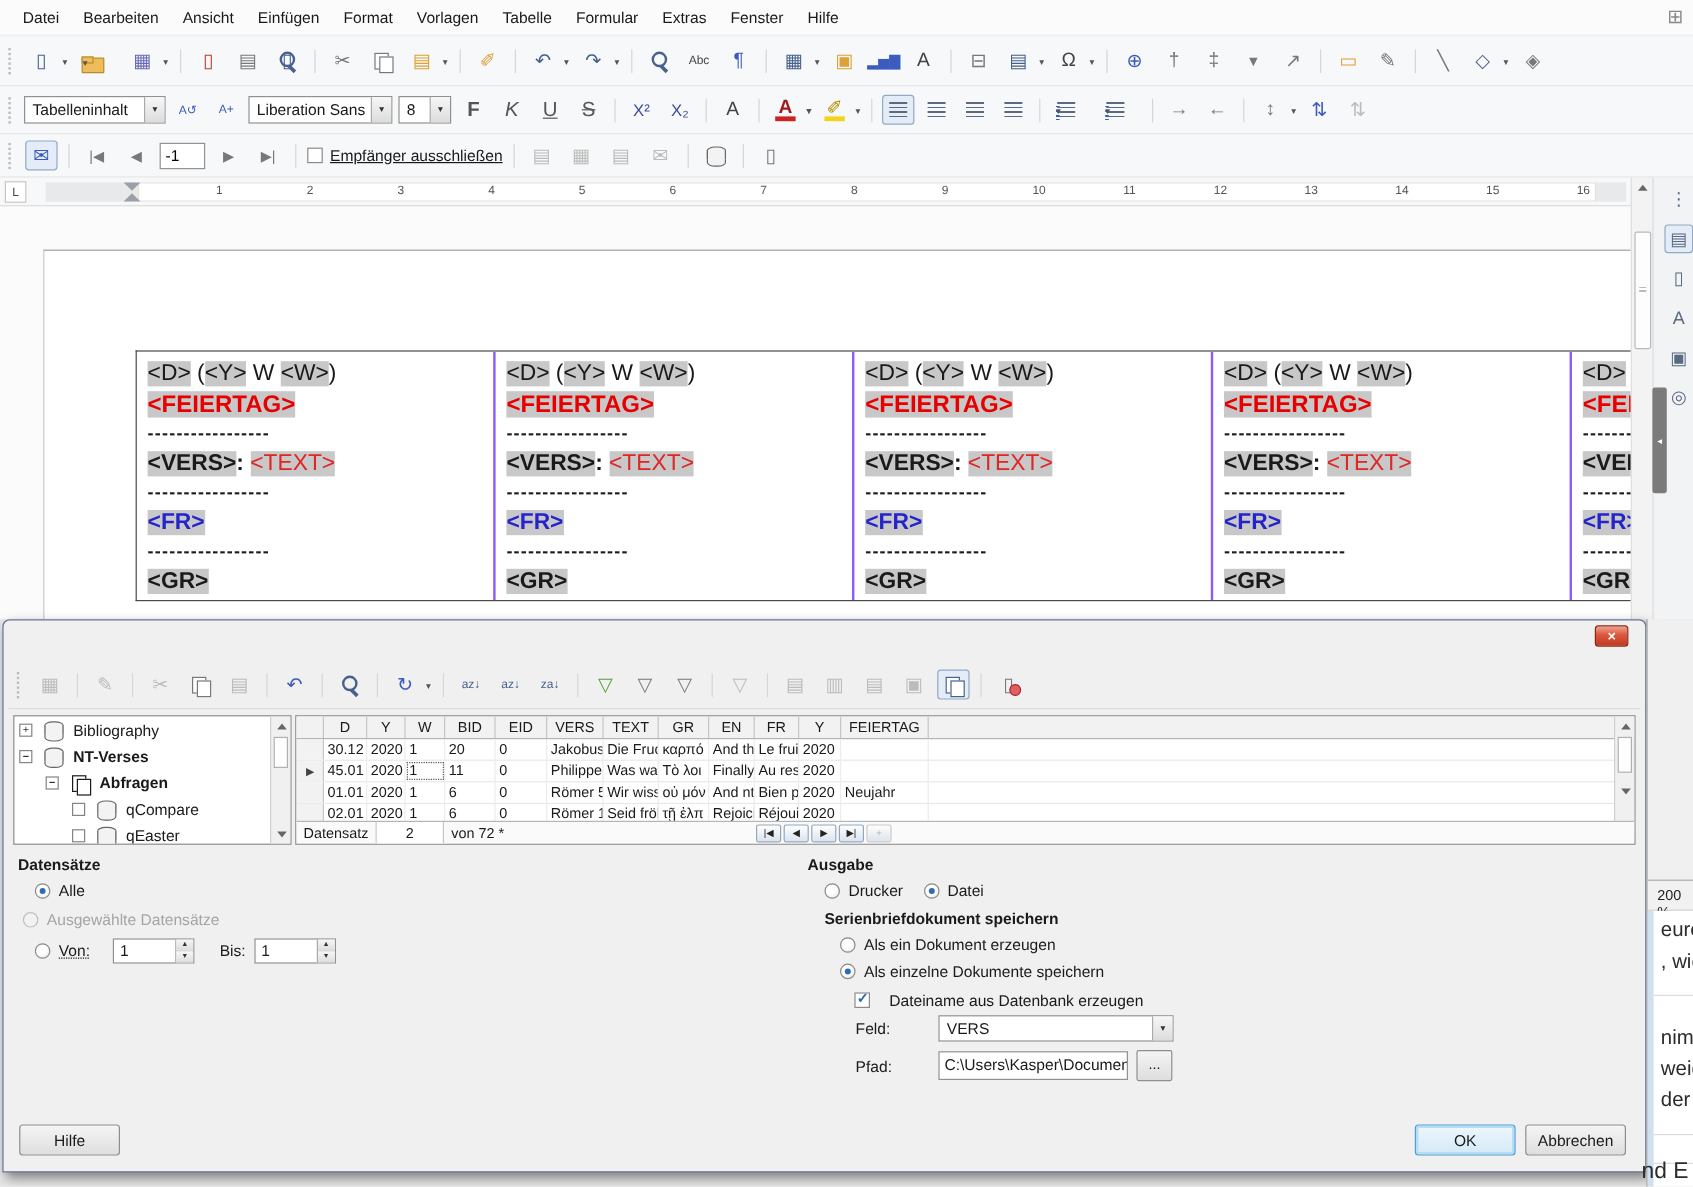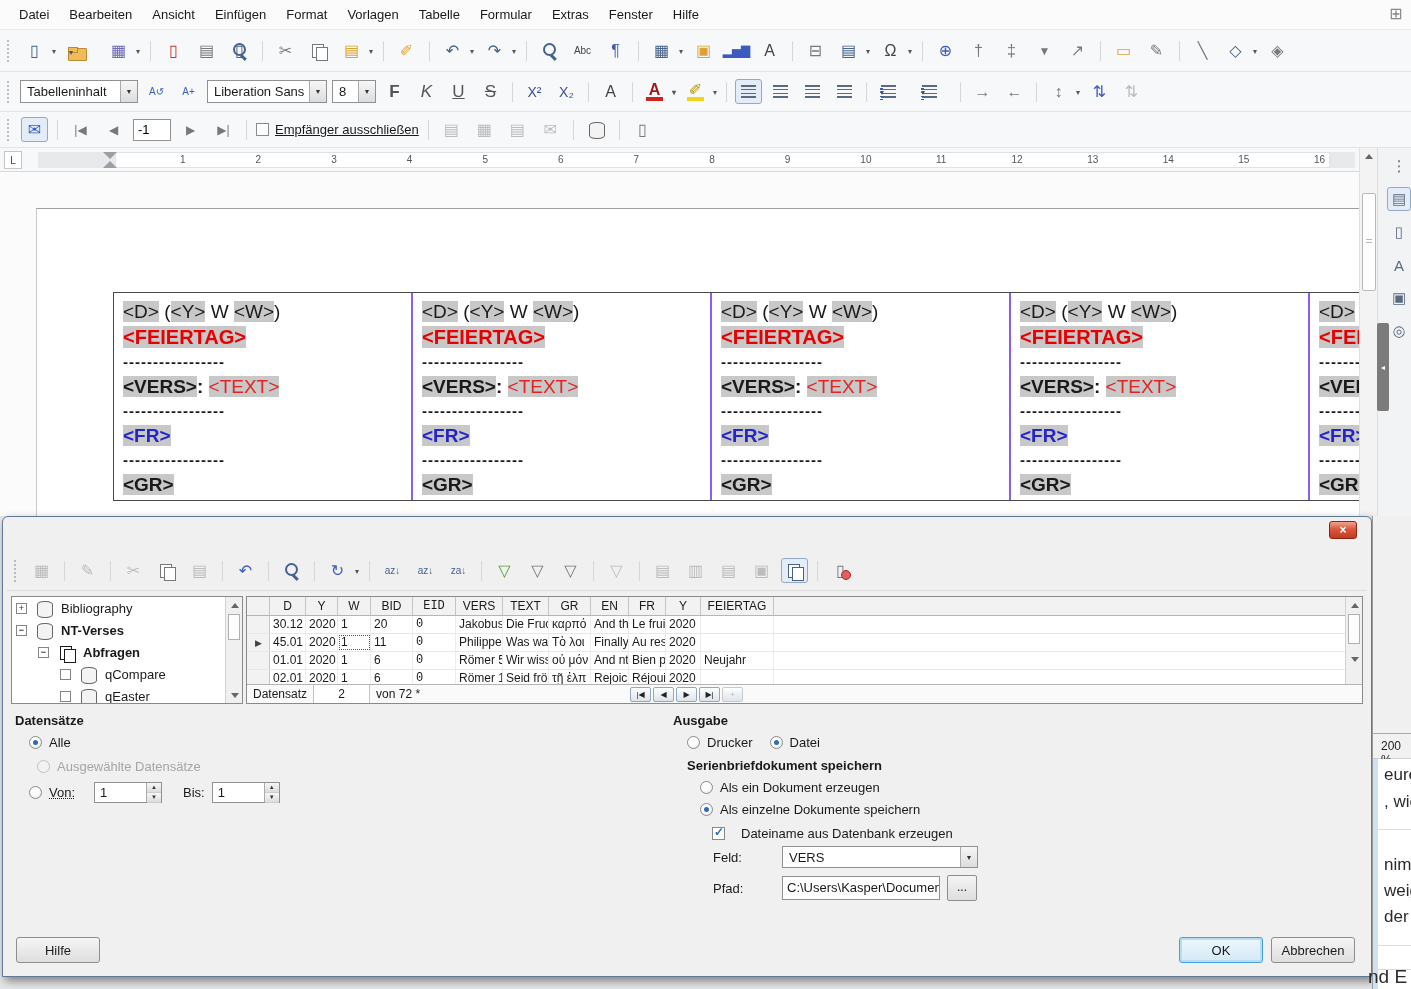--- a/index.html
+++ b/index.html
@@ -114,21 +114,21 @@
   .tree-ic { width:24px; height:22px; position:relative; flex:none; }
   #tree-scroll { position:absolute; right:0; top:0; width:17px; height:106px; background:#f0f0f0; border-left:1px solid #d0d0d0; }
   #tree-scroll .thumb { position:absolute; left:2px; top:17px; width:12px; height:26px; background:#fdfdfd; border:1px solid #b0b0b0; }
 
   #dlg-table { position:absolute; left:243px; top:79px; width:1117px; height:108px; background:#fff; border:1px solid #8a8a8a; overflow:hidden; font-size:12px; }
   .t-hdr { display:flex; height:19px; background:#f2f2f2; border-bottom:1px solid #b5b5b5; }
   .t-hdr span { border-right:1px solid #c5c5c5; text-align:center; line-height:18px; flex:none; overflow:hidden; }
   .t-row { display:flex; height:18px; border-bottom:1px solid #e8e8e8; }
   .t-row span { border-right:1px solid #ececec; padding:1px 2px 0 3px; flex:none; overflow:hidden; white-space:nowrap; }
   .rh { width:23px; flex:none; background:#f2f2f2; border-right:1px solid #c5c5c5 !important; text-align:center; color:#444; font-size:9px; line-height:16px; }
-  .c0{width:36px;} .c1{width:32px;} .c2{width:33px;} .c3{width:42px;} .c4{width:43px;font-family:Liberation Mono, monospace;}
+  .c0{width:36px;} .c1{width:32px;} .c2{width:33px;} .c3{width:42px;} .c4{width:43px;}
   .c5{width:47px;} .c6{width:46px;} .c7{width:42px;} .c8{width:38px;} .c9{width:37px;}
   .c10{width:35px;} .c11{width:73px;}
   .t-row.current .c2 { outline:1px dotted #555; outline-offset:-2px; }
   #tbl-scroll { position:absolute; right:0; top:0; width:17px; height:89px; background:#f0f0f0; border-left:1px solid #d0d0d0; }
   #tbl-scroll .thumb { position:absolute; left:2px; top:17px; width:12px; height:30px; background:#fdfdfd; border:1px solid #b0b0b0; }
   #tbl-nav { position:absolute; left:0; right:0; bottom:0; height:19px; background:#fafafa; border-top:1px solid #b5b5b5; display:flex; align-items:center; font-size:12px; }
   #tbl-nav .seg { height:100%; border-right:1px solid #c5c5c5; display:flex; align-items:center; padding:0 6px; }
   #tbl-nav .val { width:56px; justify-content:center; background:#fff; }
   .navbtn { width:21px; height:15px; border:1px solid #8fa8c0; border-radius:2px; background:linear-gradient(#fefefe,#dde4ec); font-size:8px; color:#222; display:flex; align-items:center; justify-content:center; margin-right:2px; flex:none; }
   .navbtn.dis { color:#b5b5b5; border-color:#c9c9c9; }
@@ -642,21 +642,21 @@
           <div class="navbtn dis">+</div>
         </div>
     </div>
   </div>
 
   <div class="ctl-row sec-head" style="left:12px;top:196px;">Datensätze</div>
   <div class="ctl-row" style="left:26px;top:218px;">
     <span class="radio sel"></span>
     <span>Alle</span>
   </div>
-  <div class="ctl-row" style="left:34px;top:242px;justify-content:center;">
+  <div class="ctl-row" style="left:16px;top:242px;justify-content:center;">
     <span class="radio dis"></span>
     <span class="dis-label">Ausgewählte Datensätze</span>
   </div>
   <div class="ctl-row" style="left:26px;top:265px;">
     <span class="radio"></span>
     <span style="text-decoration:underline dotted 0px;">Von:</span>
     <span class="spin" style="margin-left:12px;">
       <span>1</span>
       <span class="btns">
           <i>▲</i>

